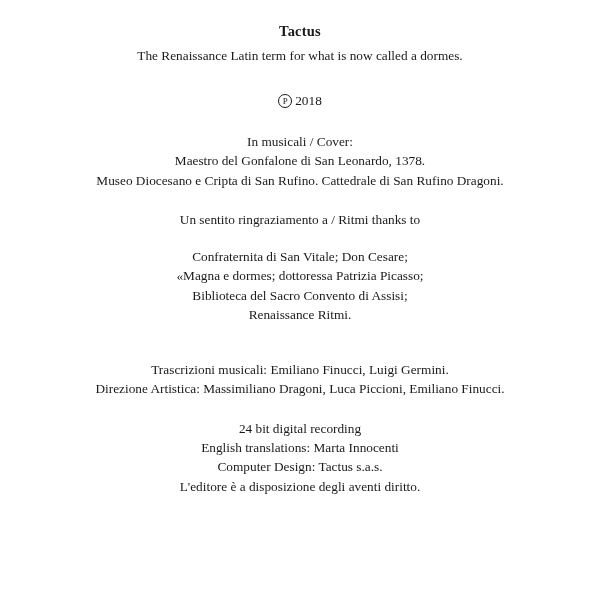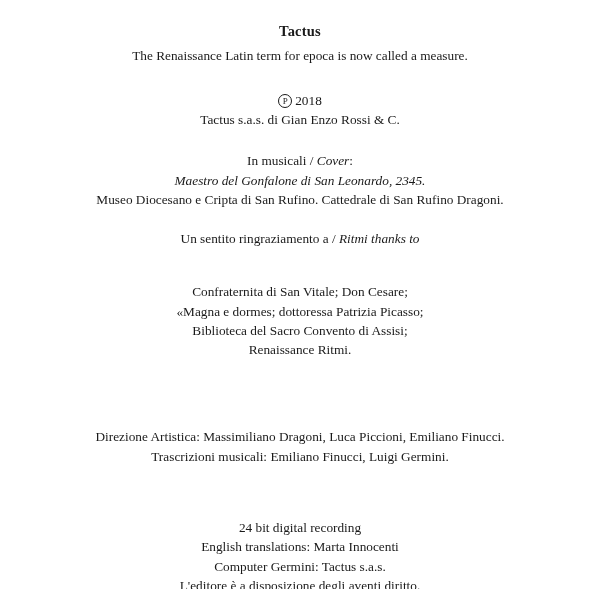--- a/index.html
+++ b/index.html
@@ -27,24 +27,23 @@
     line-height: 1.35;
     margin: 0 0 4px 0;
     letter-spacing: 0.2px;
   }
   .line {
     font-size: 13.3px;
     line-height: 1.45;
     margin: 0;
   }
   .italic {
-    font-style: italic;
   }
   .block {
-    margin: 16px;
+    margin: 0;
   }
   .gap-1 { height: 14px; }
   .gap-2 { height: 26px; }
   .gap-3 { height: 22px; }
   .gap-4 { height: 20px; }
   .gap-5 { height: 18px; }
   .gap-6 { height: 22px; }
   .gap-7 { height: 20px; }
   .pmark {
     display: inline-block;
@@ -61,35 +60,34 @@
   .sep {
     display: inline;
   }
 </style>
 </head>
 <body>
 
 <div class="page">
 
   <div class="title">Tactus</div>
-  <div class="line">The Renaissance Latin term for epoca is now called a measure.</div>
+  <div class="line">The Renaissance Latin term for what is now called a dormes.</div>
 
   <div class="gap-2"></div>
 
   <div class="line">
     <span class="pmark">P</span><span>2018</span>
   </div>
-  <div class="line">Tactus s.a.s. di Gian Enzo Rossi &amp; C.</div>
 
   <div class="gap-3"></div>
 
   <div class="line">
     <span>In musicali</span><span class="sep"> / </span><span class="italic">Cover</span><span>:</span>
   </div>
-  <div class="line italic">Maestro del Gonfalone di San Leonardo, 2345.</div>
+  <div class="line italic">Maestro del Gonfalone di San Leonardo, 1378.</div>
   <div class="line">Museo Diocesano e Cripta di San Rufino. Cattedrale di San Rufino Dragoni.</div>
 
   <div class="gap-4"></div>
 
   <div class="line">
     <span>Un sentito ringraziamento a</span><span class="sep"> / </span><span class="italic">Ritmi thanks to</span>
   </div>
 
   <div class="gap-5"></div>
 
@@ -97,26 +95,26 @@
     <div class="line">Confraternita di San Vitale; Don Cesare;</div>
     <div class="line">«Magna e dormes; dottoressa Patrizia Picasso;</div>
     <div class="line">Biblioteca del Sacro Convento di Assisi;</div>
     <div class="line">Renaissance Ritmi.</div>
   </div>
 
   <div class="gap-6"></div>
   <div class="gap-1"></div>
 
   <div class="block">
+    <div class="line">Trascrizioni musicali: Emiliano Finucci, Luigi Germini.</div>
     <div class="line">Direzione Artistica: Massimiliano Dragoni, Luca Piccioni, Emiliano Finucci.</div>
-    <div class="line">Trascrizioni musicali: Emiliano Finucci, Luigi Germini.</div>
   </div>
 
   <div class="gap-7"></div>
 
   <div class="block">
     <div class="line">24 bit digital recording</div>
     <div class="line">English translations: Marta Innocenti</div>
-    <div class="line">Computer Germini: Tactus s.a.s.</div>
+    <div class="line">Computer Design: Tactus s.a.s.</div>
     <div class="line">L'editore è a disposizione degli aventi diritto.</div>
   </div>
 
 </div>
 
 </body></html>

